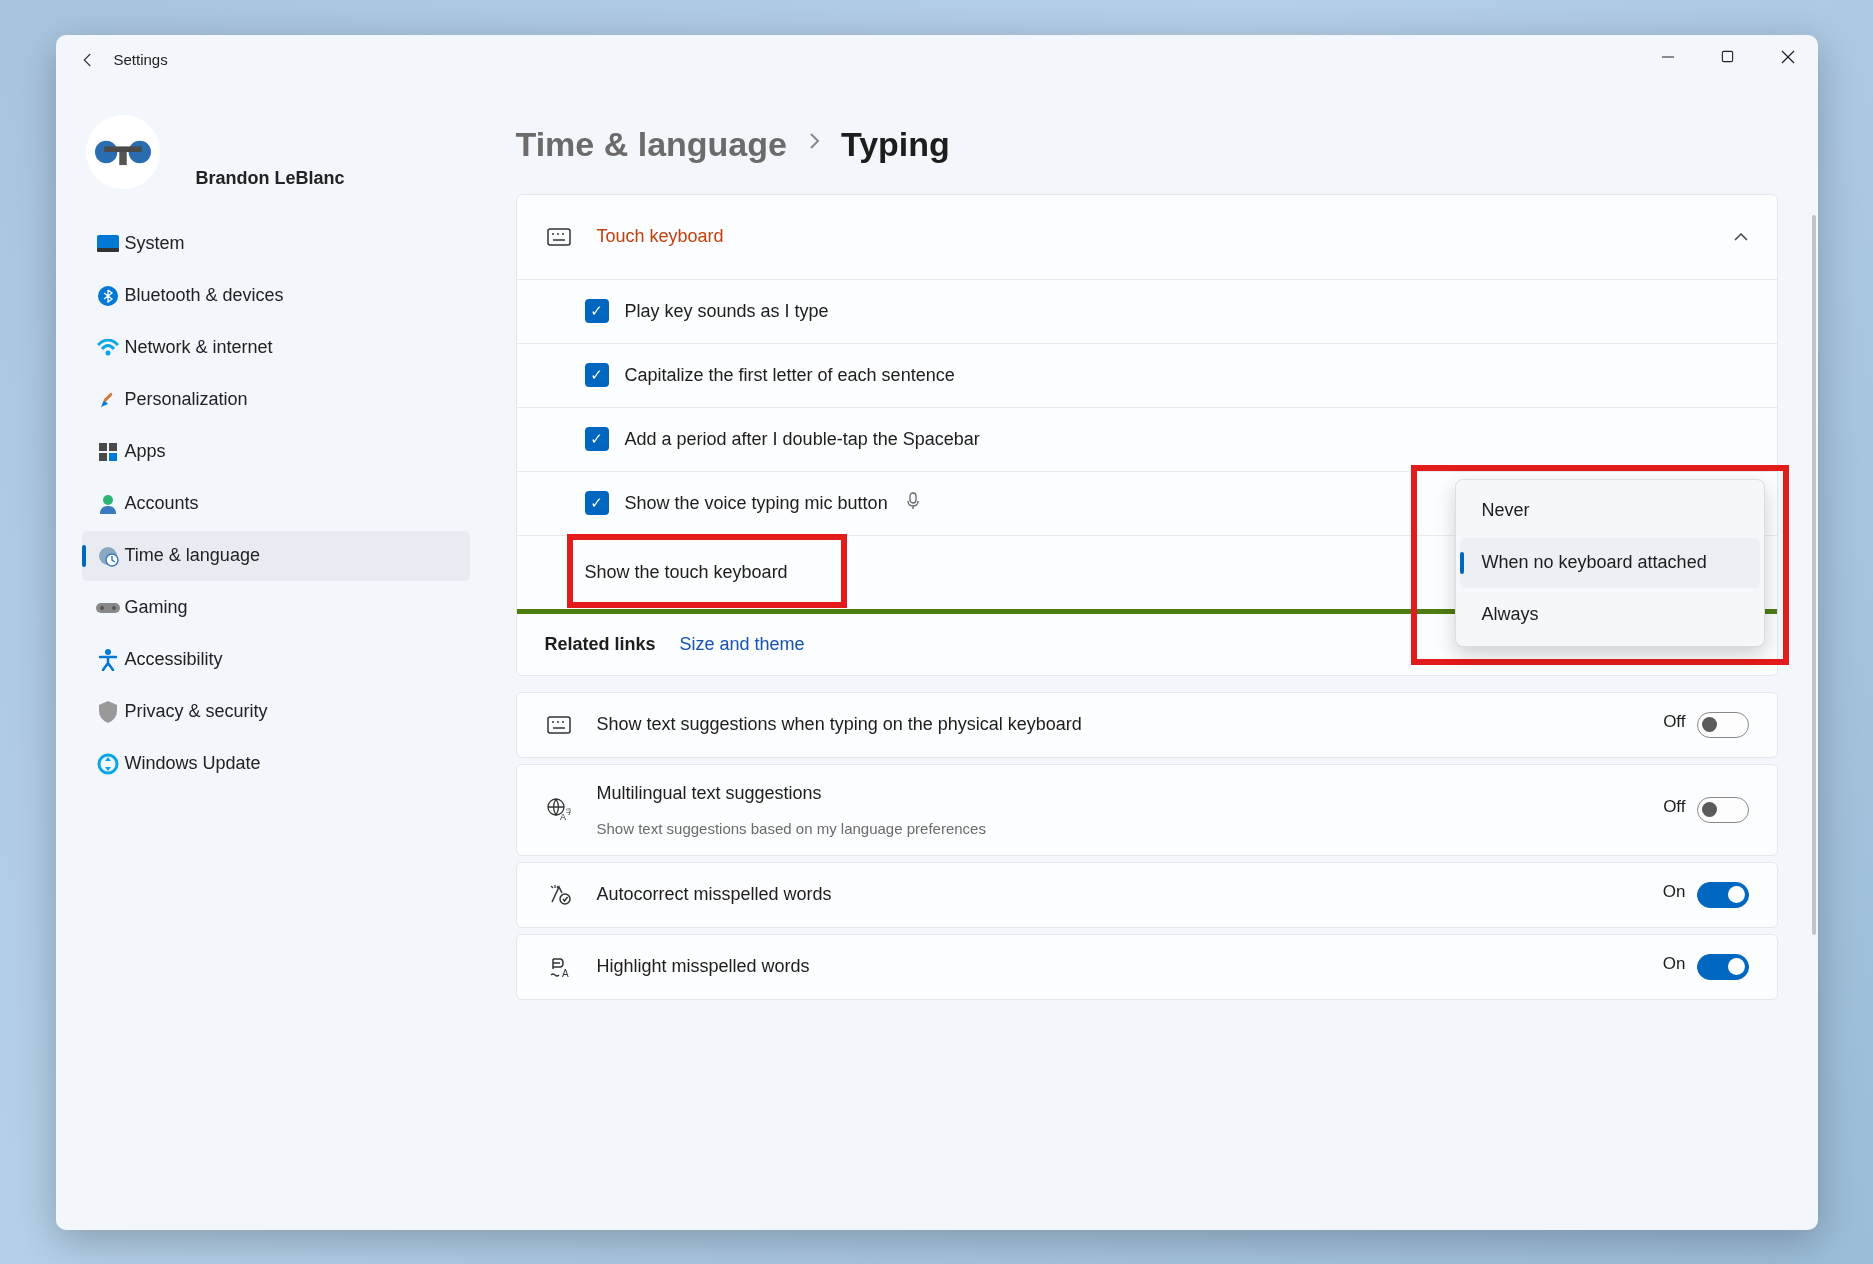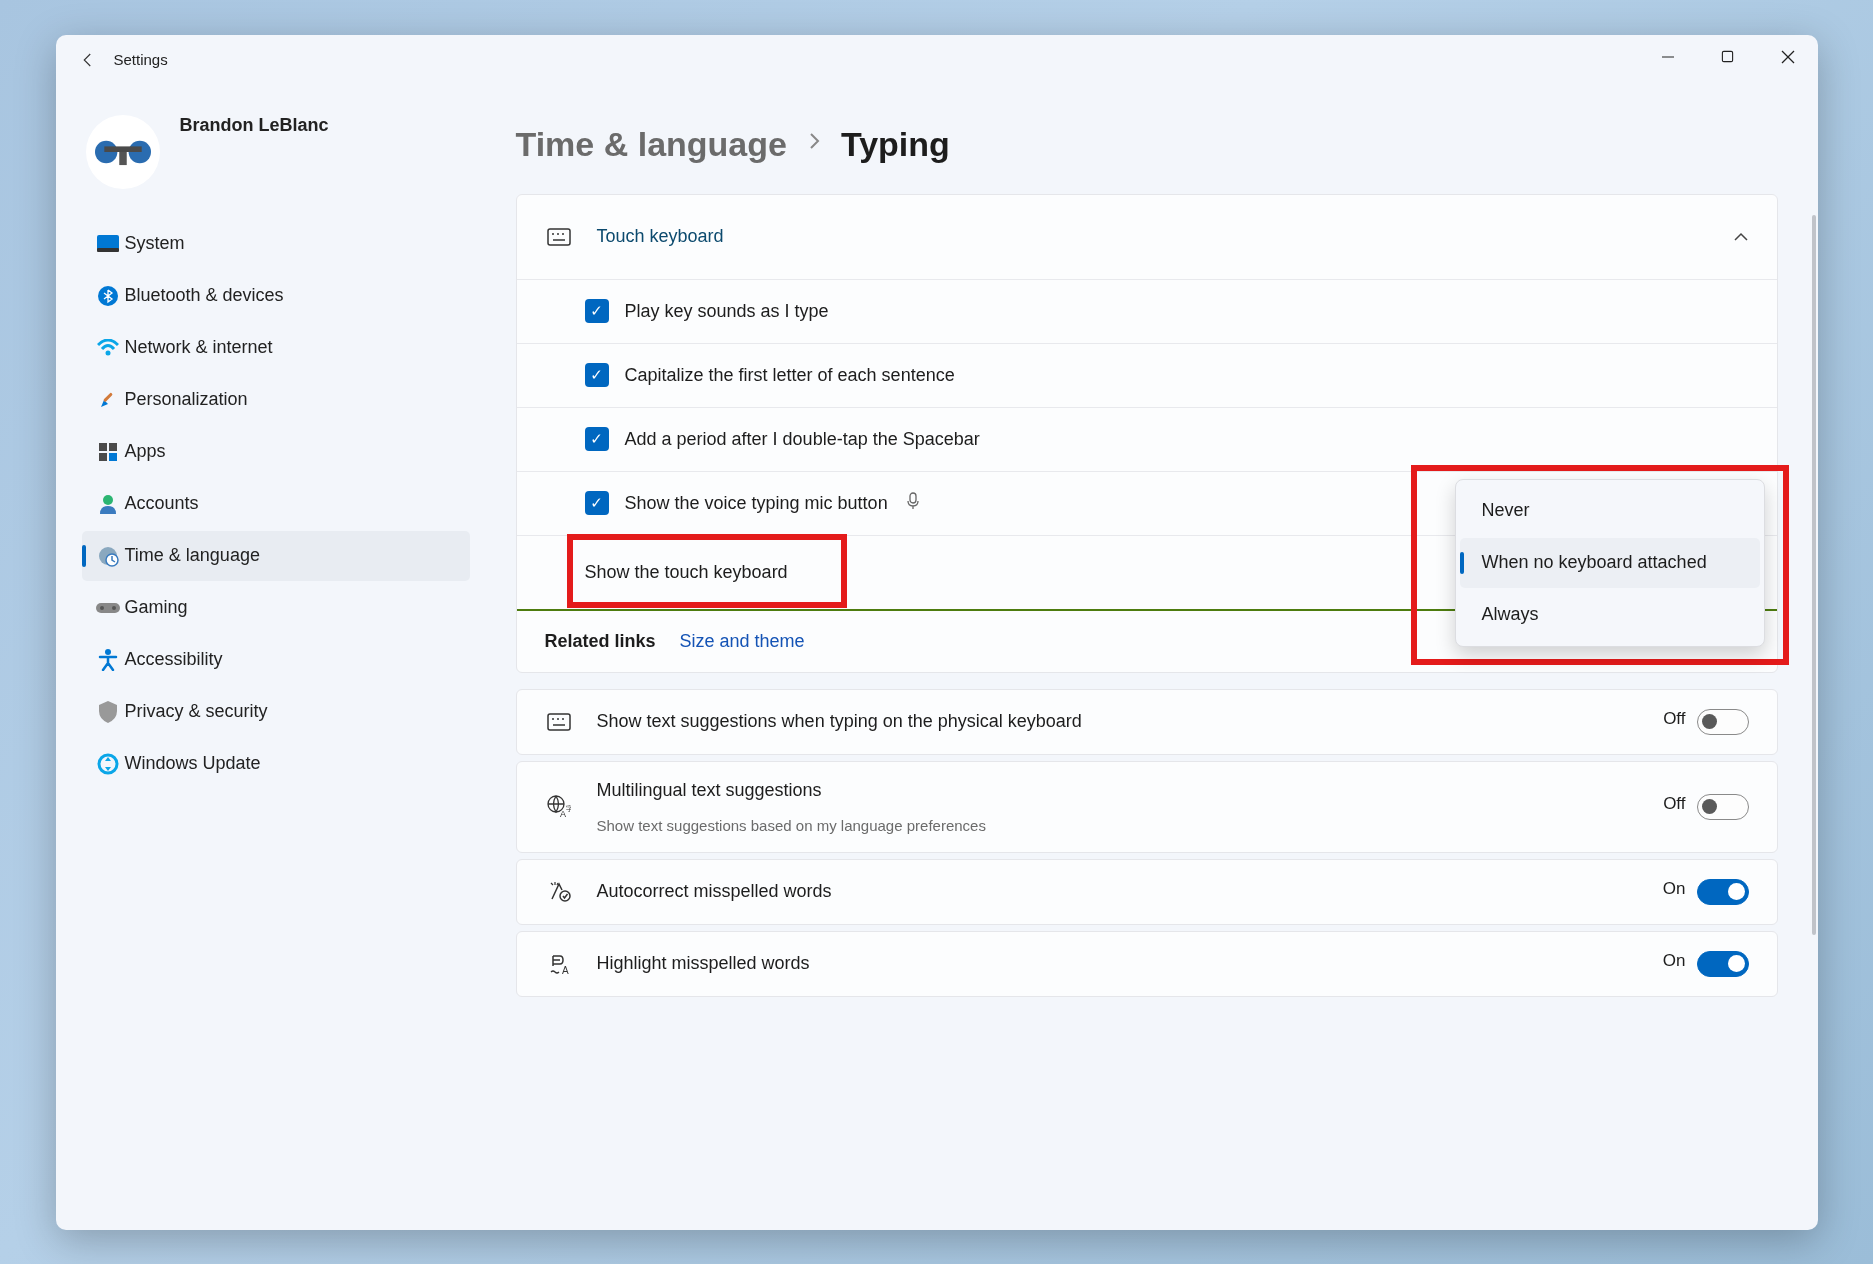--- a/index.html
+++ b/index.html
@@ -57,23 +57,23 @@
     overflow: hidden;
   }
   .sidebar {
     width: 430px;
     padding: 10px 10px 10px 20px;
     display: flex;
     flex-direction: column;
   }
   .user-row {
     display: flex;
-    align-items: flex-start;
+    align-items: flex-end;
     padding: 20px 10px 30px 10px;
-    gap: 20px;
+    gap: 36px;
   }
   .avatar {
     width: 74px; height: 74px;
     border-radius: 50%;
     background: #fff;
     display: flex; align-items: center; justify-content: center;
     overflow: hidden;
   }
   .avatar svg { width: 56px; height: 40px; }
   .user-name {
@@ -156,21 +156,21 @@
     position: relative;
     margin-bottom: 6px;
   }
   .panel-header {
     display: flex; align-items: center;
     height: 84px;
     padding: 0 28px;
     cursor: pointer;
     gap: 24px;
     font-size: 18px;
-    color: #0c4a6e;
+    color: #c2410c;
   }
   .panel-header .spacer { flex: 1; }
   .chev {
     font-size: 16px; color: #444;
   }
   .sub-row {
     display: flex; align-items: center;
     height: 64px;
     padding: 0 28px 0 68px;
     border-top: 1px solid #e8e9ed;
@@ -190,21 +190,21 @@
   .red-box {
     position: absolute;
     border: 6px solid #e41b1b;
     pointer-events: none;
   }
   .related-row {
     display: flex; align-items: center;
     gap: 24px;
     padding: 20px 28px;
     font-size: 18px;
-    border-top: 2px solid #4d7c0f;
+    border-top: 5px solid #4d7c0f;
   }
   .related-label { font-weight: 600; color: #1d1d1d; }
   .related-link { color: #1453b5; cursor: pointer; }
   .dropdown {
     position: absolute;
     right: 12px;
     top: 284px;
     width: 310px;
     background: #f5f7fb;
     border: 1px solid #dcdde1;

